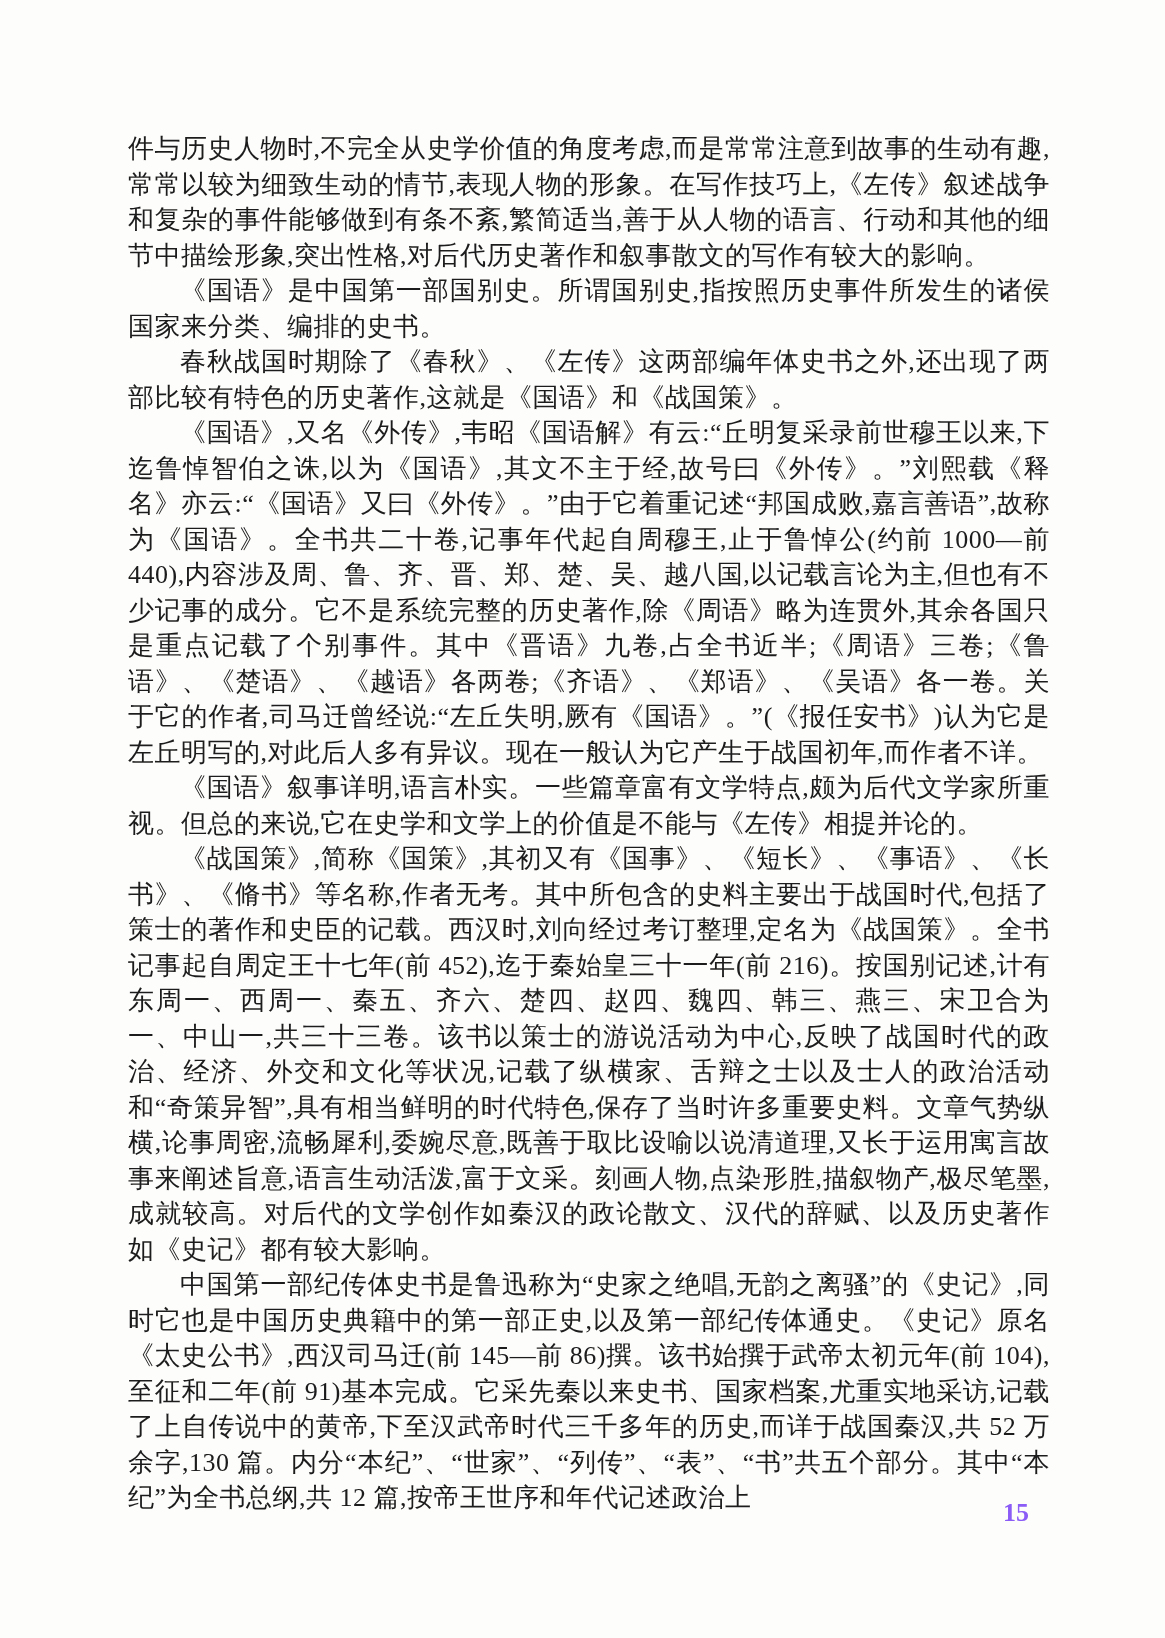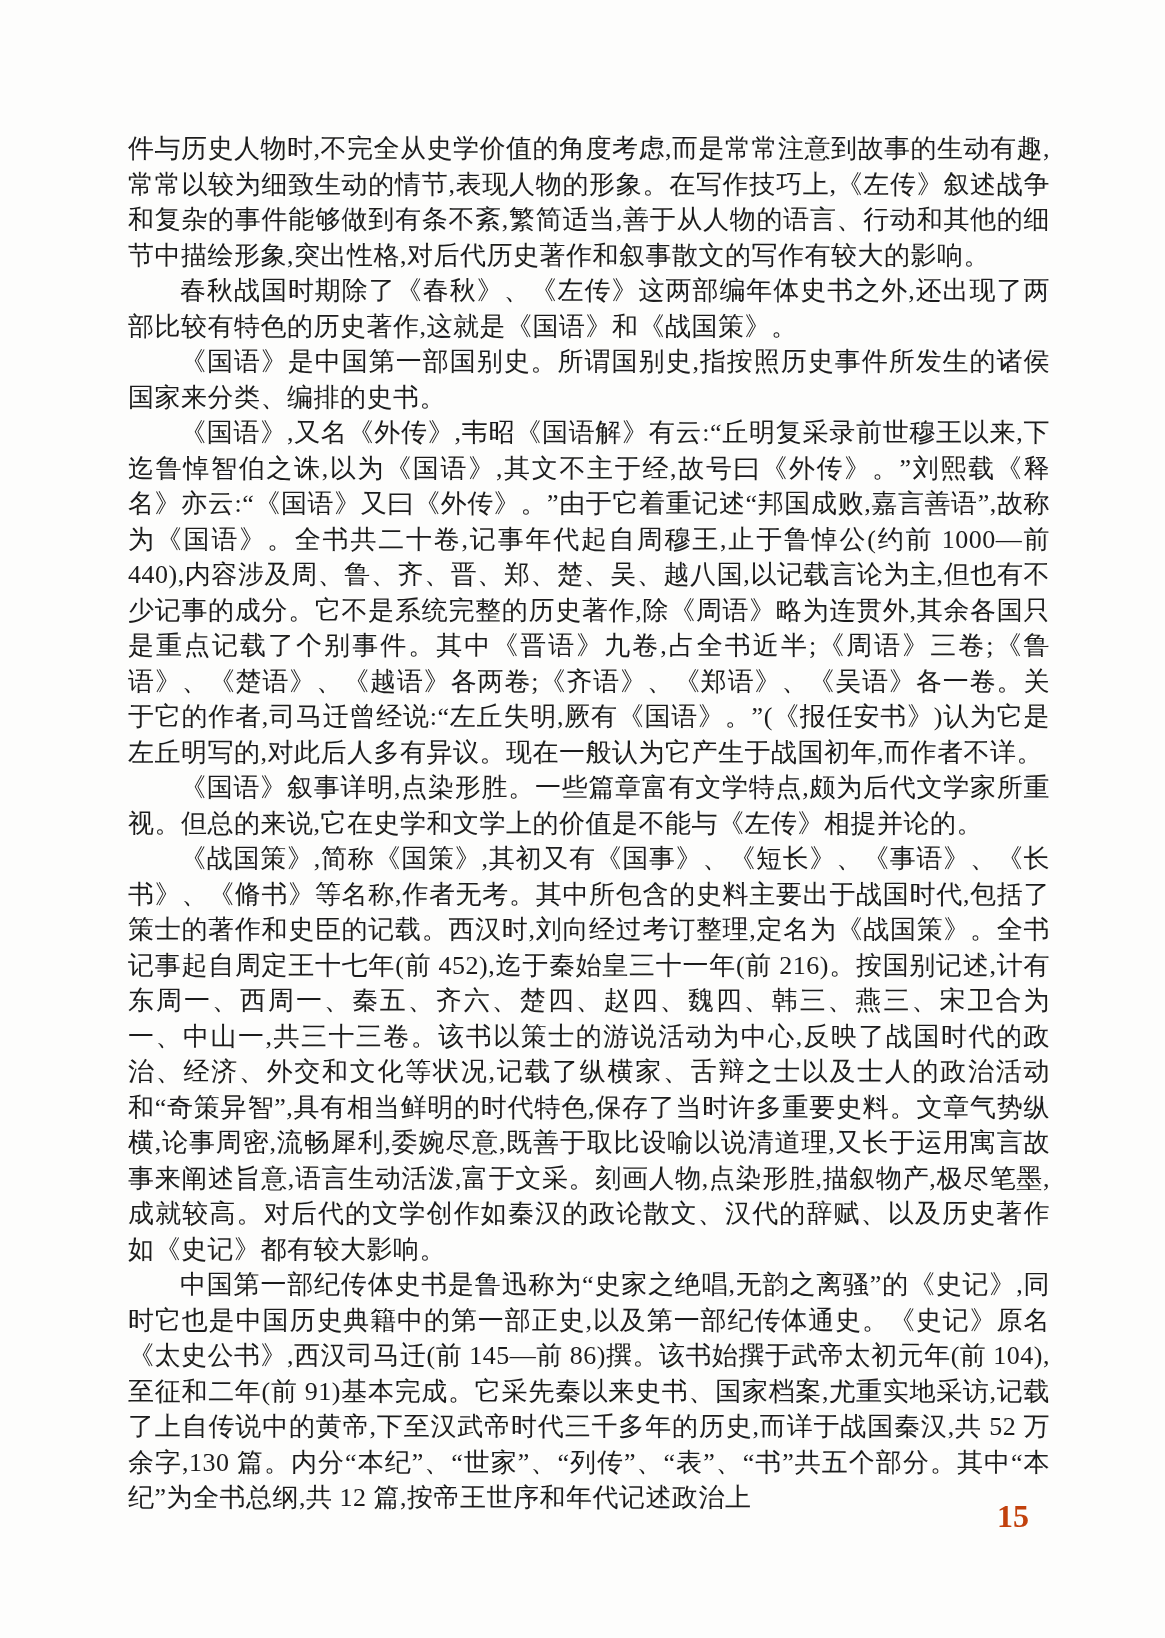--- a/index.html
+++ b/index.html
@@ -32,32 +32,32 @@
     padding: 0;
     text-indent: 2em;
   }
   .text-block p.no-indent {
     text-indent: 0;
   }
   .page-number {
     position: absolute;
     top: 1498px;
     right: 136px;
-    font-size: 32px;
+    font-size: 26px;
     font-weight: bold;
-    color: #c2410c;
+    color: #8b5cf6;
   }
 </style>
 </head>
 <body>
 
 <div class="page">
   <div class="text-block">
     <p class="no-indent">件与历史人物时,不完全从史学价值的角度考虑,而是常常注意到故事的生动有趣,常常以较为细致生动的情节,表现人物的形象。在写作技巧上,《左传》叙述战争和复杂的事件能够做到有条不紊,繁简适当,善于从人物的语言、行动和其他的细节中描绘形象,突出性格,对后代历史著作和叙事散文的写作有较大的影响。</p>
+    <p>《国语》是中国第一部国别史。所谓国别史,指按照历史事件所发生的诸侯国家来分类、编排的史书。</p>
     <p>春秋战国时期除了《春秋》、《左传》这两部编年体史书之外,还出现了两部比较有特色的历史著作,这就是《国语》和《战国策》。</p>
-    <p>《国语》是中国第一部国别史。所谓国别史,指按照历史事件所发生的诸侯国家来分类、编排的史书。</p>
     <p>《国语》,又名《外传》,韦昭《国语解》有云:“丘明复采录前世穆王以来,下迄鲁悼智伯之诛,以为《国语》,其文不主于经,故号曰《外传》。”刘熙载《释名》亦云:“《国语》又曰《外传》。”由于它着重记述“邦国成败,嘉言善语”,故称为《国语》。全书共二十卷,记事年代起自周穆王,止于鲁悼公(约前 1000—前 440),内容涉及周、鲁、齐、晋、郑、楚、吴、越八国,以记载言论为主,但也有不少记事的成分。它不是系统完整的历史著作,除《周语》略为连贯外,其余各国只是重点记载了个别事件。其中《晋语》九卷,占全书近半;《周语》三卷;《鲁语》、《楚语》、《越语》各两卷;《齐语》、《郑语》、《吴语》各一卷。关于它的作者,司马迁曾经说:“左丘失明,厥有《国语》。”(《报任安书》)认为它是左丘明写的,对此后人多有异议。现在一般认为它产生于战国初年,而作者不详。</p>
-    <p>《国语》叙事详明,点染形胜。一些篇章富有文学特点,颇为后代文学家所重视。但总的来说,它在史学和文学上的价值是不能与《左传》相提并论的。</p>
+    <p>《国语》叙事详明,语言朴实。一些篇章富有文学特点,颇为后代文学家所重视。但总的来说,它在史学和文学上的价值是不能与《左传》相提并论的。</p>
     <p>《战国策》,简称《国策》,其初又有《国事》、《短长》、《事语》、《长书》、《脩书》等名称,作者无考。其中所包含的史料主要出于战国时代,包括了策士的著作和史臣的记载。西汉时,刘向经过考订整理,定名为《战国策》。全书记事起自周定王十七年(前 452),迄于秦始皇三十一年(前 216)。按国别记述,计有东周一、西周一、秦五、齐六、楚四、赵四、魏四、韩三、燕三、宋卫合为一、中山一,共三十三卷。该书以策士的游说活动为中心,反映了战国时代的政治、经济、外交和文化等状况,记载了纵横家、舌辩之士以及士人的政治活动和“奇策异智”,具有相当鲜明的时代特色,保存了当时许多重要史料。文章气势纵横,论事周密,流畅犀利,委婉尽意,既善于取比设喻以说清道理,又长于运用寓言故事来阐述旨意,语言生动活泼,富于文采。刻画人物,点染形胜,描叙物产,极尽笔墨,成就较高。对后代的文学创作如秦汉的政论散文、汉代的辞赋、以及历史著作如《史记》都有较大影响。</p>
     <p>中国第一部纪传体史书是鲁迅称为“史家之绝唱,无韵之离骚”的《史记》,同时它也是中国历史典籍中的第一部正史,以及第一部纪传体通史。《史记》原名《太史公书》,西汉司马迁(前 145—前 86)撰。该书始撰于武帝太初元年(前 104),至征和二年(前 91)基本完成。它采先秦以来史书、国家档案,尤重实地采访,记载了上自传说中的黄帝,下至汉武帝时代三千多年的历史,而详于战国秦汉,共 52 万余字,130 篇。内分“本纪”、“世家”、“列传”、“表”、“书”共五个部分。其中“本纪”为全书总纲,共 12 篇,按帝王世序和年代记述政治上</p>
   </div>
   <div class="page-number">15</div>
 </div>
 
 </body></html>

